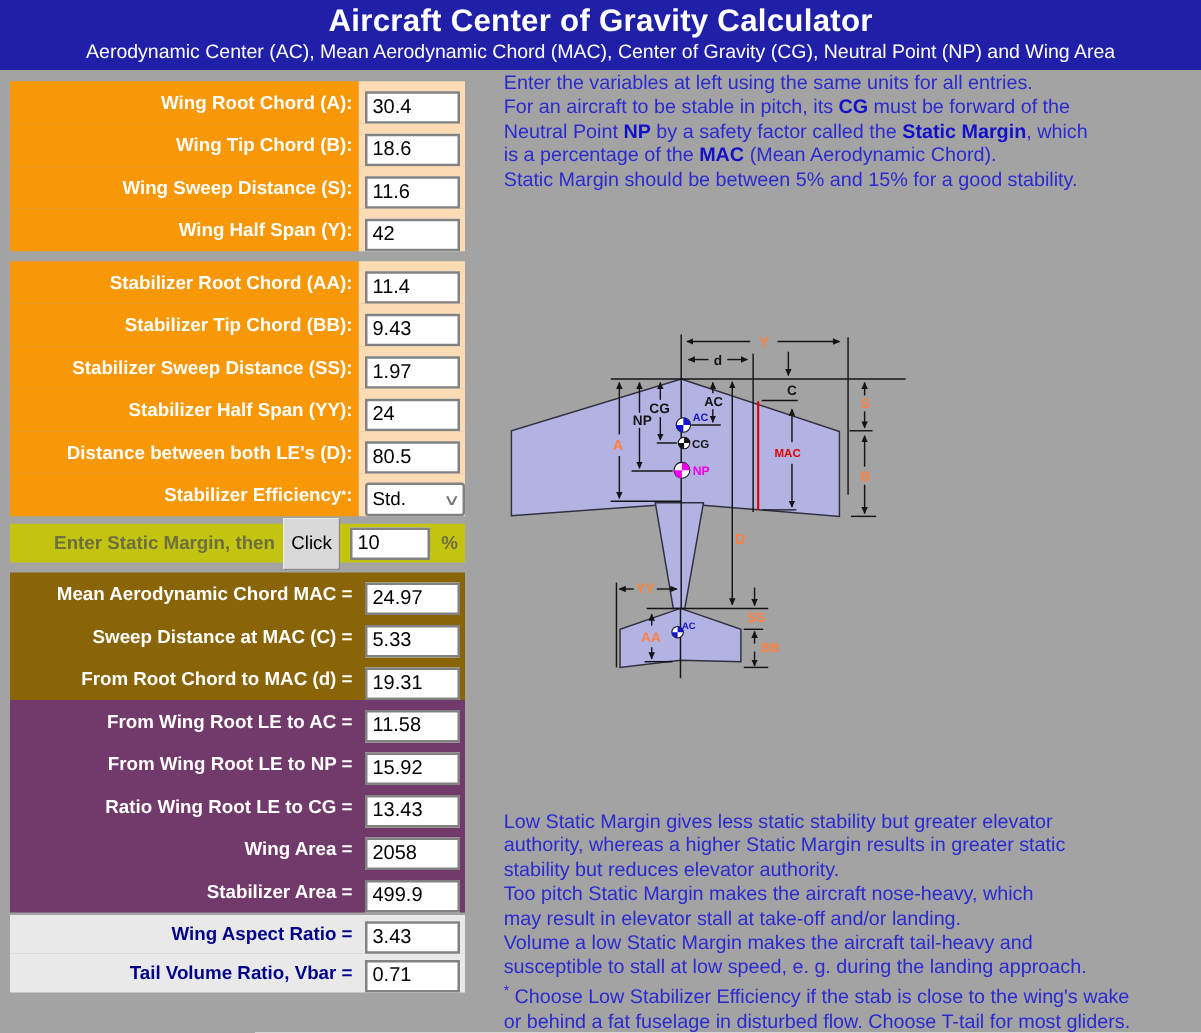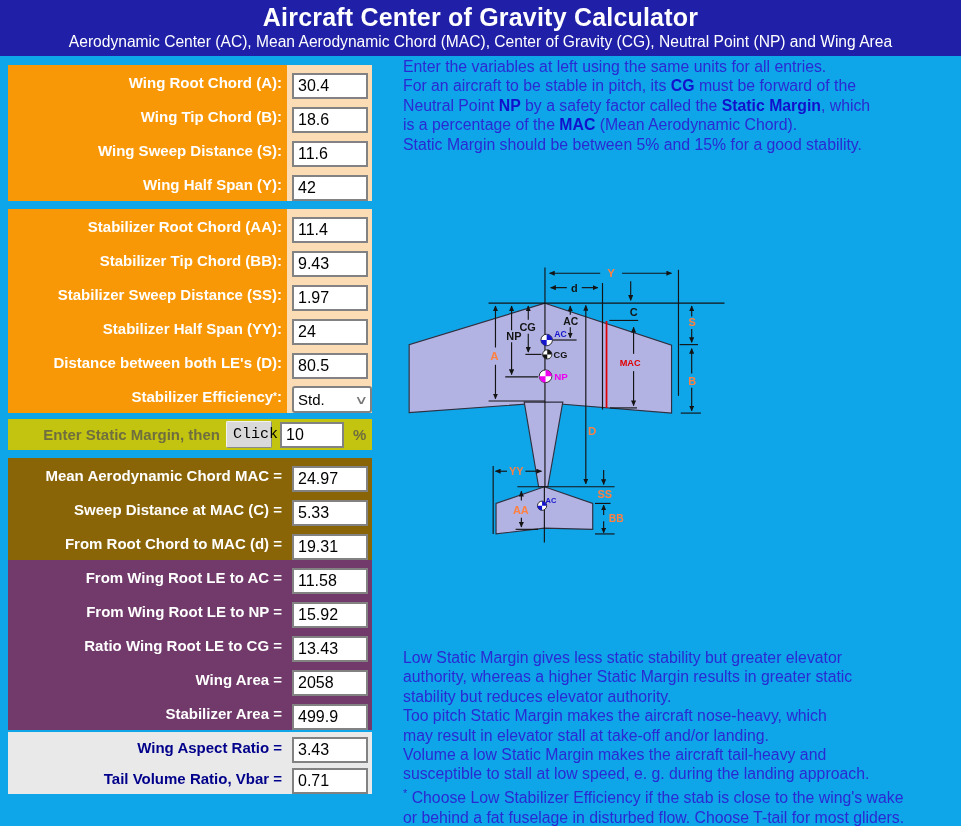--- a/index.html
+++ b/index.html
@@ -1,16 +1,16 @@
 <!DOCTYPE html>
 <html><head>
 <meta charset="utf-8">
 <style>
   html,body{margin:0;padding:0;background:#fff}
-  .page{position:relative;width:961px;height:826px;background:#0ea5e9;
+  .page{position:relative;width:961px;height:826px;background:#a3a3a3;
         font-family:"Liberation Sans",sans-serif;overflow:hidden}
 
   
   .hdr{position:absolute;left:0;top:0;width:961px;height:56px;background:#1f1fa8;color:#fff;text-align:center}
   .hdr .title{font-size:25px;font-weight:bold;padding-top:3px;letter-spacing:.2px}
   .hdr .subtitle{font-size:15.6px;margin-top:1px}
 
   
   .sec{position:absolute;left:8px;width:364px}
   .row{display:flex;height:34px;align-items:stretch}
@@ -24,23 +24,23 @@
   .brown{background:#8a6508}
   .purple{background:#713a6b}
   .gray{background:#e9e9e9;height:31px}
   .gray .lbl{color:#00008b}
   .suplbl{vertical-align:super;font-size:10px;font-weight:bold}
 
   
   .olive{position:absolute;left:8px;top:419px;width:364px;height:31px;background:#c3c410;
          display:flex;align-items:center}
   .olive .mlabel{width:212px;text-align:right;font-size:15px;font-weight:bold;color:#6f6e3f;padding-right:6px}
-  .click-btn{width:46px;height:27px;background:#d9d9d9;border:1px solid #8a8a8a;
+  .click-btn{width:46px;height:42px;background:#d9d9d9;border:1px solid #8a8a8a;
              border-top-color:#f2f2f2;border-left-color:#f2f2f2;
-             font-family:Liberation Mono, monospace;font-size:15px;color:#000;border-radius:2px}
+             font-family:Liberation Sans, sans-serif;font-size:15px;color:#000;border-radius:2px}
   input.mbox{width:52px;height:20px;border:2px solid #828282;font-family:Liberation Sans, sans-serif;
              font-size:16px;padding:1px 4px;margin-left:8px;background:#fff}
   .pct{font-size:15px;font-weight:bold;color:#6f6e3f;margin-left:9px}
 
   
   .fsel{width:70px;height:23px;background:#fff;border:2px solid #828282;border-radius:3px;
         margin-left:5px;display:flex;align-items:center;justify-content:space-between;
         font-size:15px;color:#000;padding:0 4px;cursor:default}
   .fsel .chev{color:#777;font-size:12px;transform:scaleX(1.6)}
 

